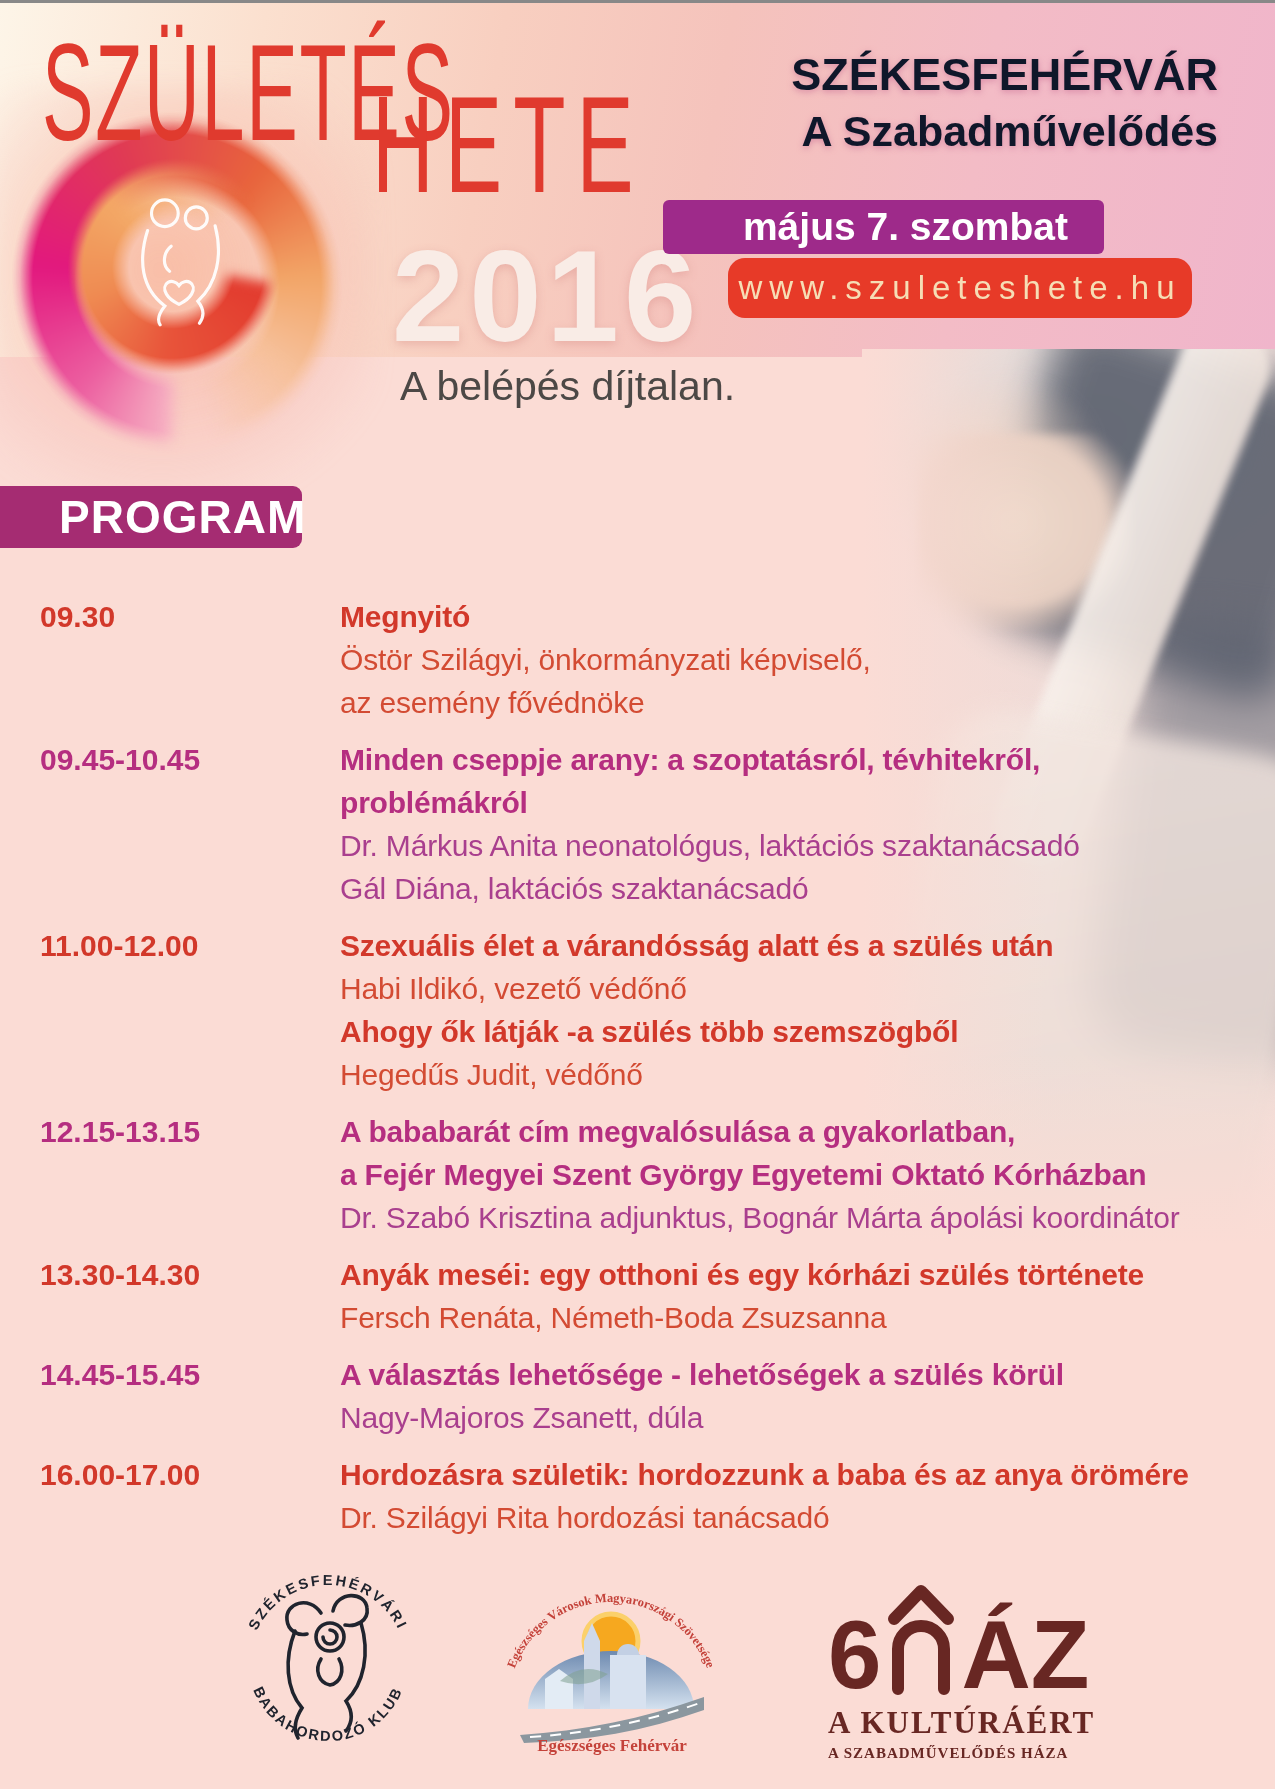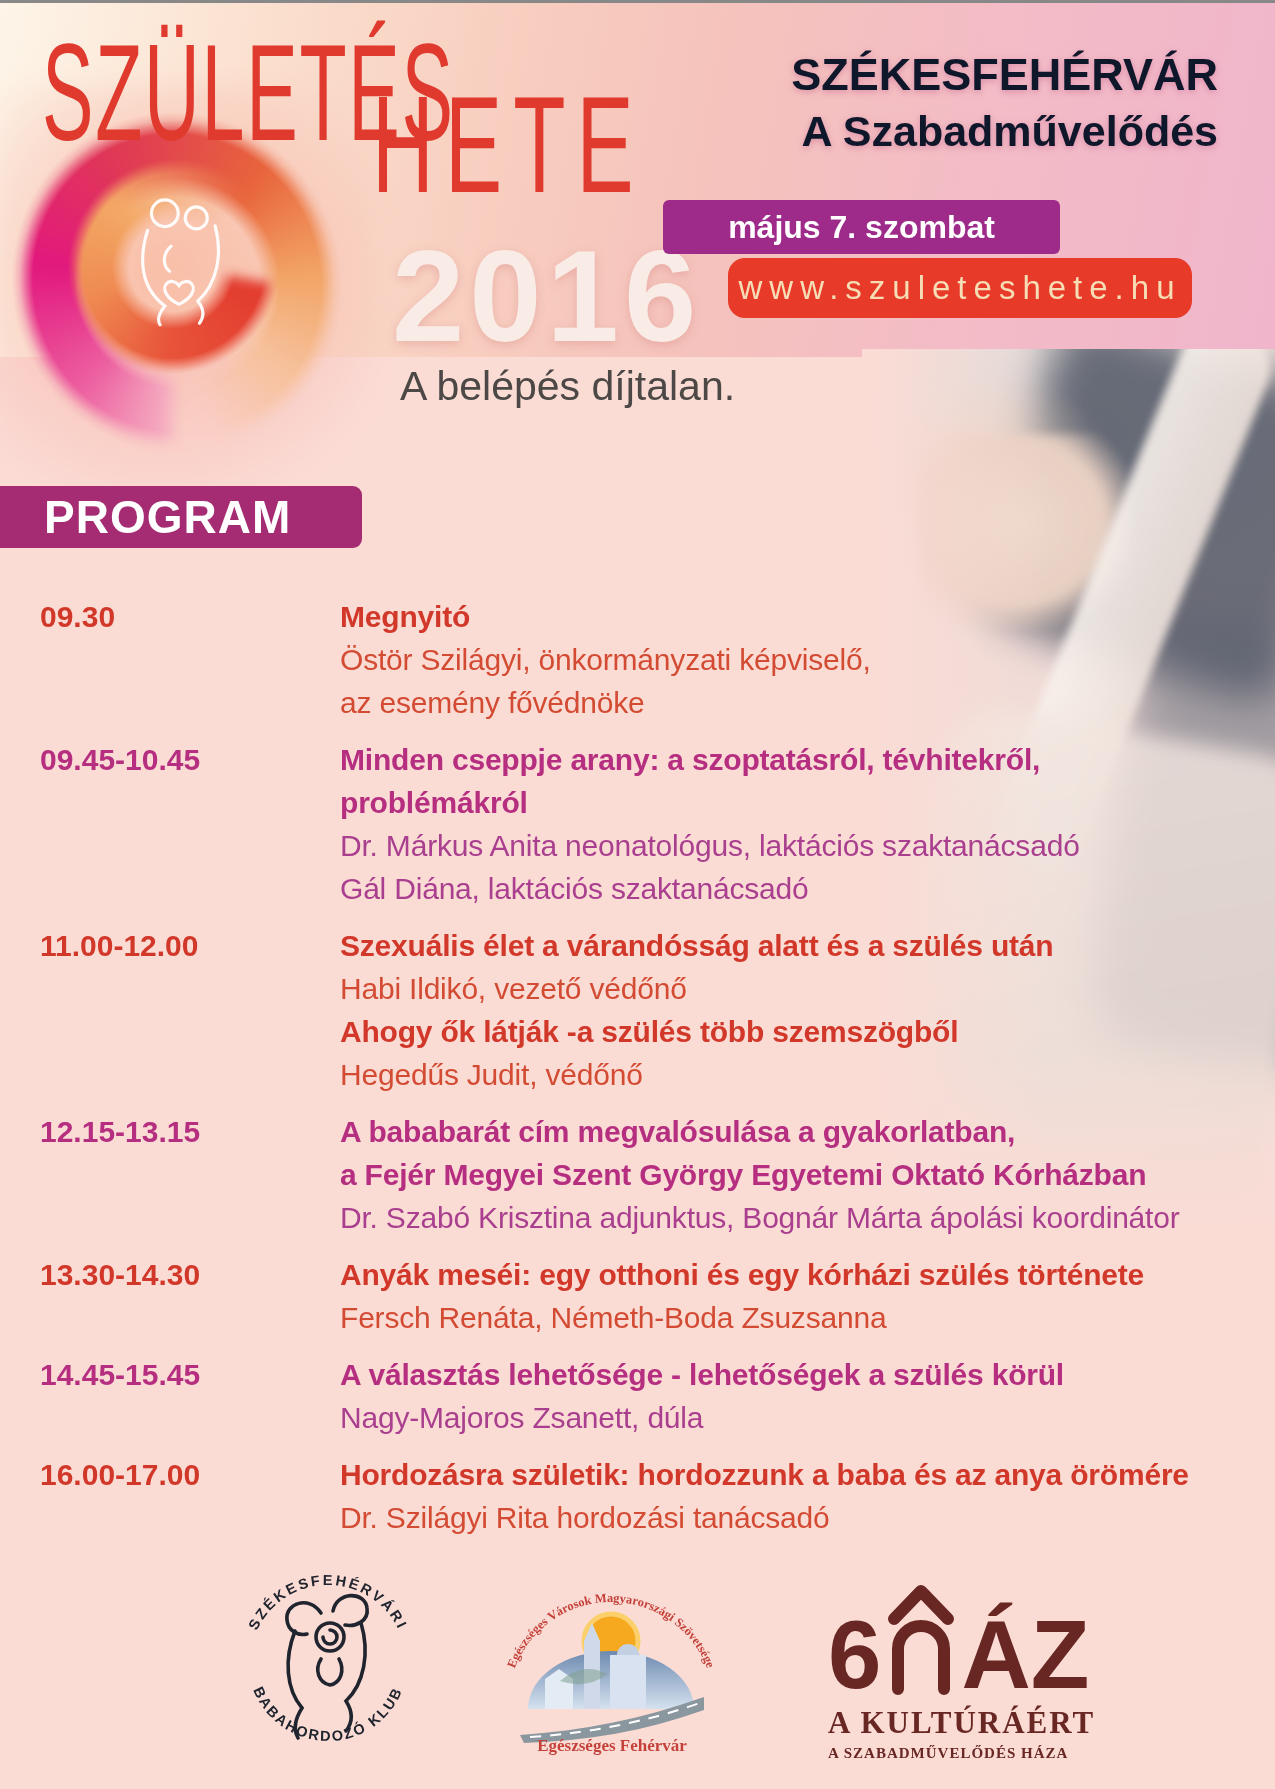--- a/index.html
+++ b/index.html
@@ -56,21 +56,21 @@
     font-size:41px;color:#4c4846;}
   
   .venue{position:absolute;right:57px;top:44px;z-index:4;text-align:right;color:#0f172a;
     text-shadow:0 2px 6px rgba(205,115,150,.65);font-weight:700;line-height:56px;}
   .venue .v1{font-size:45px;}
   .venue .v2{font-size:43px;}
   .venue .v3{font-size:43px;}
   
   .badge-date{position:absolute;left:663px;top:197px;width:397px;height:54px;z-index:5;
     background:var(--badge-purple);border-radius:6px;display:flex;align-items:center;justify-content:center;
-    color:#fff;font-weight:700;font-size:32px;}
+    color:#fff;font-weight:700;font-size:39px;padding-left:44px;}
   .badge-url{position:absolute;left:728px;top:255px;width:464px;height:60px;z-index:5;
     background:var(--badge-red);border-radius:17px;display:flex;align-items:center;justify-content:center;
     color:var(--url-text);font-size:33px;letter-spacing:7px;}
   
   .photo{position:absolute;left:862px;top:346px;width:413px;height:922px;z-index:1;overflow:hidden;}
   .photo > div{position:absolute;}
   .ph-base{left:0;top:0;right:0;bottom:0;background:linear-gradient(180deg,#eedad6,#f3ded9);}
   .ph-hair{left:-15px;top:-25px;width:440px;height:270px;
     background:radial-gradient(ellipse at 55% 40%,#d7d1d0 0%,#e3dbd9 45%,transparent 72%);filter:blur(7px);}
   .ph-dark1{left:150px;top:0px;width:320px;height:320px;background:#4a5160;opacity:.8;
@@ -85,23 +85,23 @@
     background:linear-gradient(90deg,#f8f1ec,#efe3dc);opacity:.9;transform:rotate(22deg);
     filter:blur(4px);border-radius:46px;}
   .ph-mesh{left:35px;top:380px;width:390px;height:540px;
     background:linear-gradient(160deg,#f3e7e1,#e9d9d2);opacity:.8;filter:blur(10px);
     border-radius:70px;transform:rotate(10deg);}
   .ph-fadeL{left:0;top:0;bottom:0;width:100%;
     background:linear-gradient(90deg,var(--page-bg) 0%,rgba(251,220,213,.6) 16%,rgba(251,220,213,0) 45%);}
   .ph-fadeB{left:0;right:0;bottom:0;height:220px;
     background:linear-gradient(180deg,rgba(251,220,213,0),var(--page-bg) 88%);}
   
-  .program-banner{position:absolute;left:0;top:483px;width:362px;height:62px;z-index:3;
+  .program-banner{position:absolute;left:0;top:483px;width:302px;height:62px;z-index:3;
     background:var(--banner);border-radius:0 9px 9px 0;display:flex;align-items:center;
-    padding-left:44px;box-sizing:border-box;color:#fff;font-weight:700;font-size:46px;letter-spacing:1px;}
+    padding-left:59px;box-sizing:border-box;color:#fff;font-weight:700;font-size:46px;letter-spacing:1px;}
   .program-list{position:absolute;left:40px;top:592px;right:15px;z-index:3;}
   .prow{display:flex;margin-bottom:14px;}
   .ptime{flex:0 0 300px;width:300px;font-weight:700;font-size:30px;line-height:43px;}
   .plines{flex:1 1 auto;min-width:0;}
   .pline{font-size:30px;line-height:43px;letter-spacing:-.2px;white-space:nowrap;}
   .prow.red .ptime{color:var(--red-bold);}
   .prow.red .pline{color:var(--red-reg);}
   .prow.red .pline.b{color:var(--red-bold);font-weight:700;}
   .prow.magenta .ptime{color:var(--mag-bold);}
   .prow.magenta .pline{color:var(--mag-reg);}

